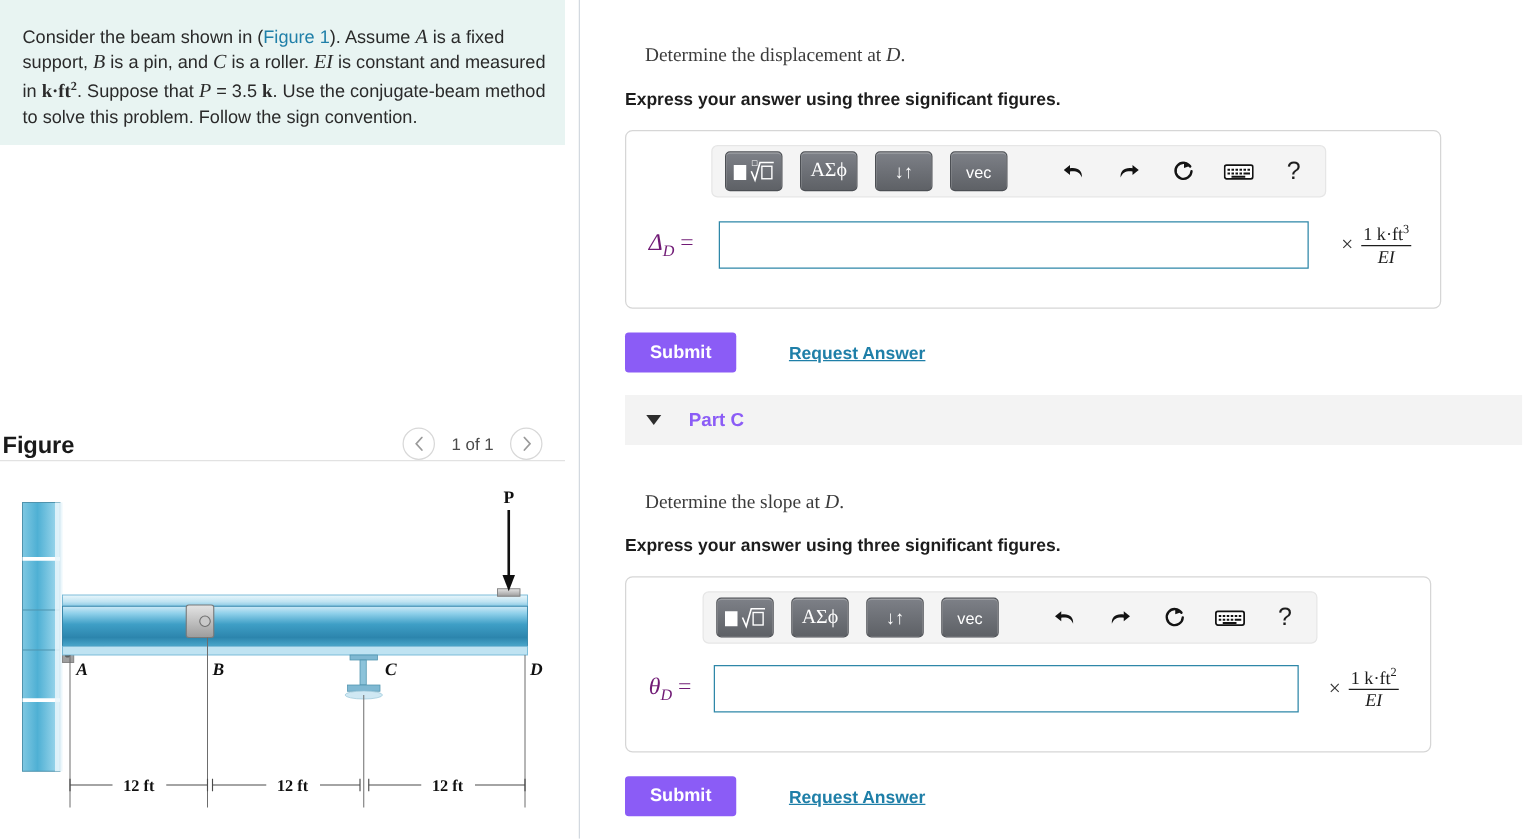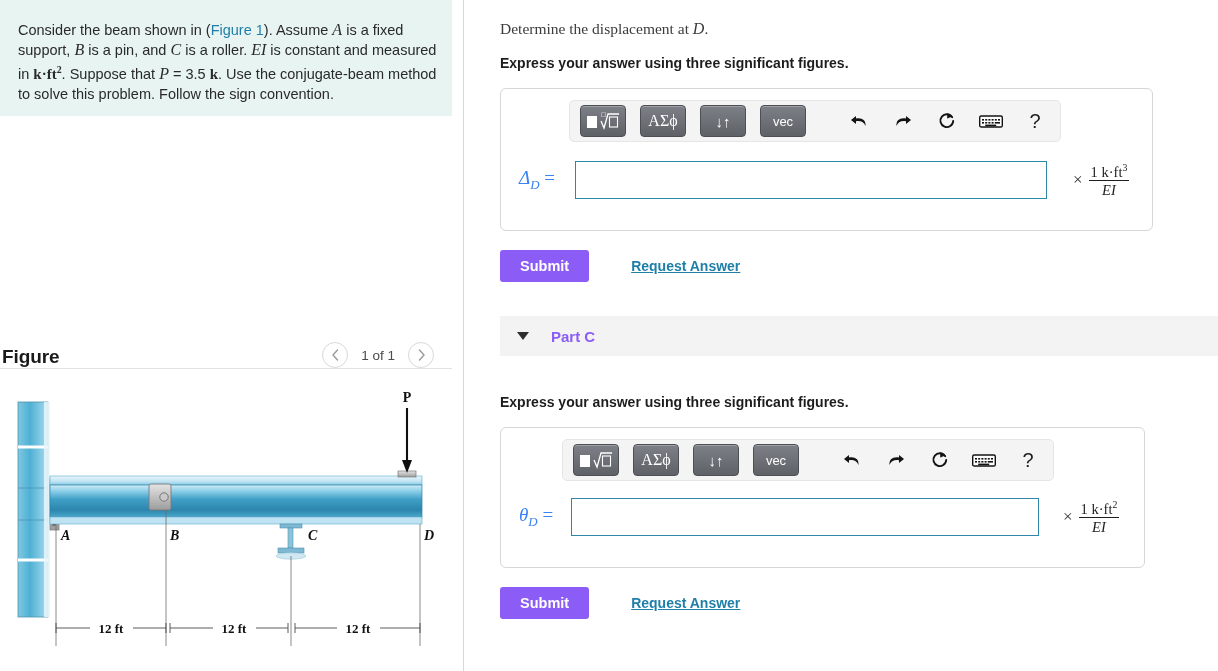--- a/index.html
+++ b/index.html
@@ -66,21 +66,21 @@
 
   
   #right-panel {
     position: absolute; left: 465px; top: 0;
     width: 753px; height: 671px;
     background: #ffffff; overflow: hidden;
   }
   .prompt {
     font-family: "Liberation Serif", serif;
     font-size: 15.5px; color: #3c3c3c;
-    margin: 0; padding: 0;
+    margin: 16px; padding: 0;
   }
   .instruction {
     font-size: 14px; font-weight: bold; color: #1d1d1d;
   }
   .answer-panel {
     border: 1px solid #d6d6d6; border-radius: 6px;
     background: #ffffff;
     box-sizing: border-box;
   }
   .mathbar {
@@ -111,21 +111,21 @@
     width: 30px; height: 30px;
     display: inline-flex; align-items: center; justify-content: center;
     color: #1d1d1d; cursor: pointer; background: transparent;
     border: none;
   }
   .sep { width: 10px; }
   .ans-row { display: flex; align-items: center; }
   .ans-label {
     font-family: "Liberation Serif", serif;
     font-size: 19px; font-style: italic;
-    color: #3b82f6; white-space: nowrap;
+    color: #701a75; white-space: nowrap;
   }
   .ans-input {
     border: 1px solid #2e87a8;
     background: #ffffff;
     height: 38px;
     outline: none;
     font-size: 14px;
     padding: 0 6px;
     box-sizing: border-box;
     font-family: "Liberation Sans", sans-serif;
@@ -386,20 +386,23 @@
       </div>
     </div>
 
     <div id="partc-header" style="left:35px; top:316px; width:718px;">
       <div class="tri"></div>
       <div id="partc-title">Part C</div>
     </div>
 
     <div style="position:absolute; left:35px; top:377px; width:700px;">
 
+      <div class="prompt">
+        <span>Determine the slope at </span><span class="mi">D</span><span>.</span>
+      </div>
 
       <div class="instruction" style="margin-top:17px;">Express your answer using three significant figures.</div>
 
       <div class="answer-panel" style="margin-top:17px; width:645px; height:141px; position:relative;">
 
         <div class="mathbar" style="position:absolute; left:61px; top:11px;">
           <div class="mbtn first">
             <svg width="34" height="20" viewBox="0 0 34 20">
               <rect x="1" y="5" width="10" height="12" fill="#ffffff"></rect>
               <path d="M15 10 L18 17 L22 3 L33 3" fill="none" stroke="#ffffff" stroke-width="1.3"></path>

